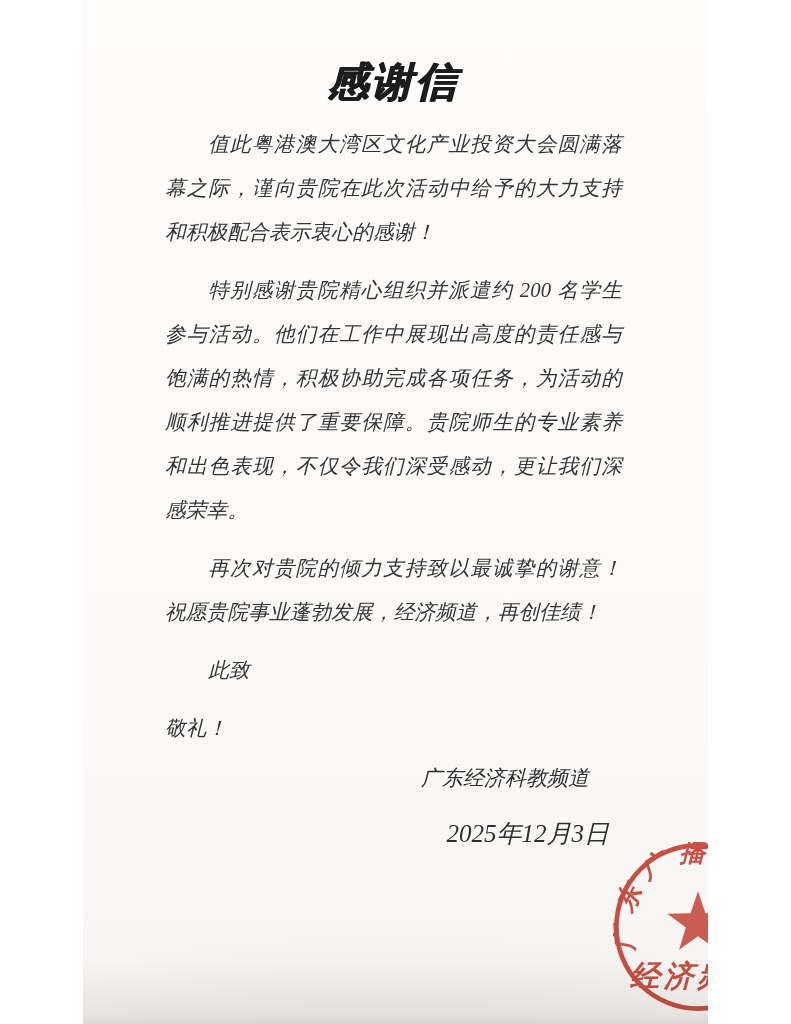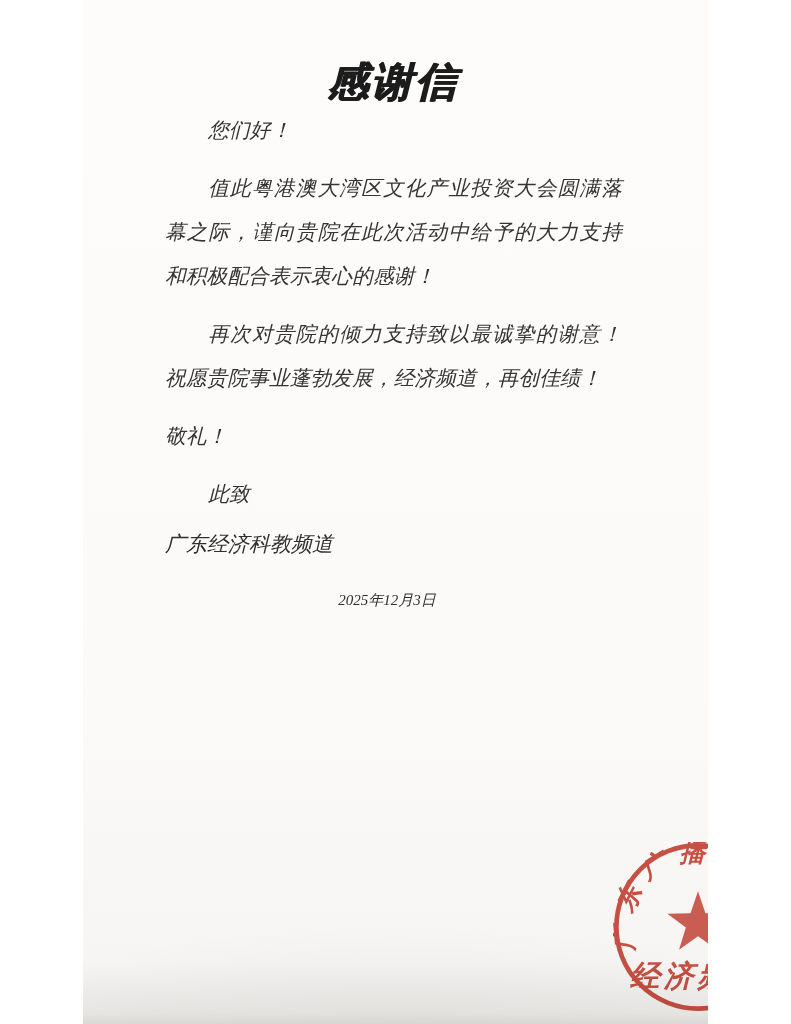--- a/index.html
+++ b/index.html
@@ -36,29 +36,30 @@
     line-height:44px;
     letter-spacing:0.2px;
     text-align:justify;
     color:#343434;
   }
   .salutation { margin-top:6px; }
   .para { margin-top:14px; }
   .indent { text-indent:2.1em; }
   .sig-line {
     margin-top:6px;
+    text-align:right;
     font-size:21px;
     line-height:44px;
     padding-right:33px;
     color:#2f2f2f;
   }
   .date-line {
     margin-top:12px;
-    text-align:center;
-    font-size:15px;
+    text-align:right;
+    font-size:25px;
     line-height:44px;
     padding-right:13px;
     color:#2f2f2f;
   }
   .stamp {
     position:absolute;
     left:530px; top:842px;
     width:170px; height:170px;
     mix-blend-mode:multiply;
     opacity:0.88;
@@ -68,27 +69,27 @@
 </style>
 </head>
 <body>
 
 <div class="page">
   <div class="content">
 
     <h1 class="title">感谢信</h1>
 
 
-    <p class="indent">您们好！</p>
 
     <p class="para indent">值此粤港澳大湾区文化产业投资大会圆满落幕之际，谨向贵院在此次活动中给予的大力支持和积极配合表示衷心的感谢！</p>
+    <p class="para indent">特别感谢贵院精心组织并派遣约 200 名学生参与活动。他们在工作中展现出高度的责任感与饱满的热情，积极协助完成各项任务，为活动的顺利推进提供了重要保障。贵院师生的专业素养和出色表现，不仅令我们深受感动，更让我们深感荣幸。</p>
     <p class="para indent">再次对贵院的倾力支持致以最诚挚的谢意！祝愿贵院事业蓬勃发展，经济频道，再创佳绩！</p>
 
+    <p class="para indent">此致</p>
     <p class="para">敬礼！</p>
-    <p class="para indent">此致</p>
 
     <div class="sig-line">广东经济科教频道</div>
     <div class="date-line">2025年12月3日</div>
   </div>
 
   <svg class="stamp" viewBox="0 0 200 200" aria-hidden="true">
     <circle cx="100" cy="100" r="96" fill="none" stroke="#c63a2c" stroke-width="5.5"></circle>
     <path id="stamp-arc" d="M 36 145 A 78.2 78.2 0 1 1 164 145" fill="none"></path>
     <text font-size="30" letter-spacing="13" fill="#c63a2c">
       <textPath href="#stamp-arc" startOffset="50%" text-anchor="middle">广东广播电视台</textPath>

